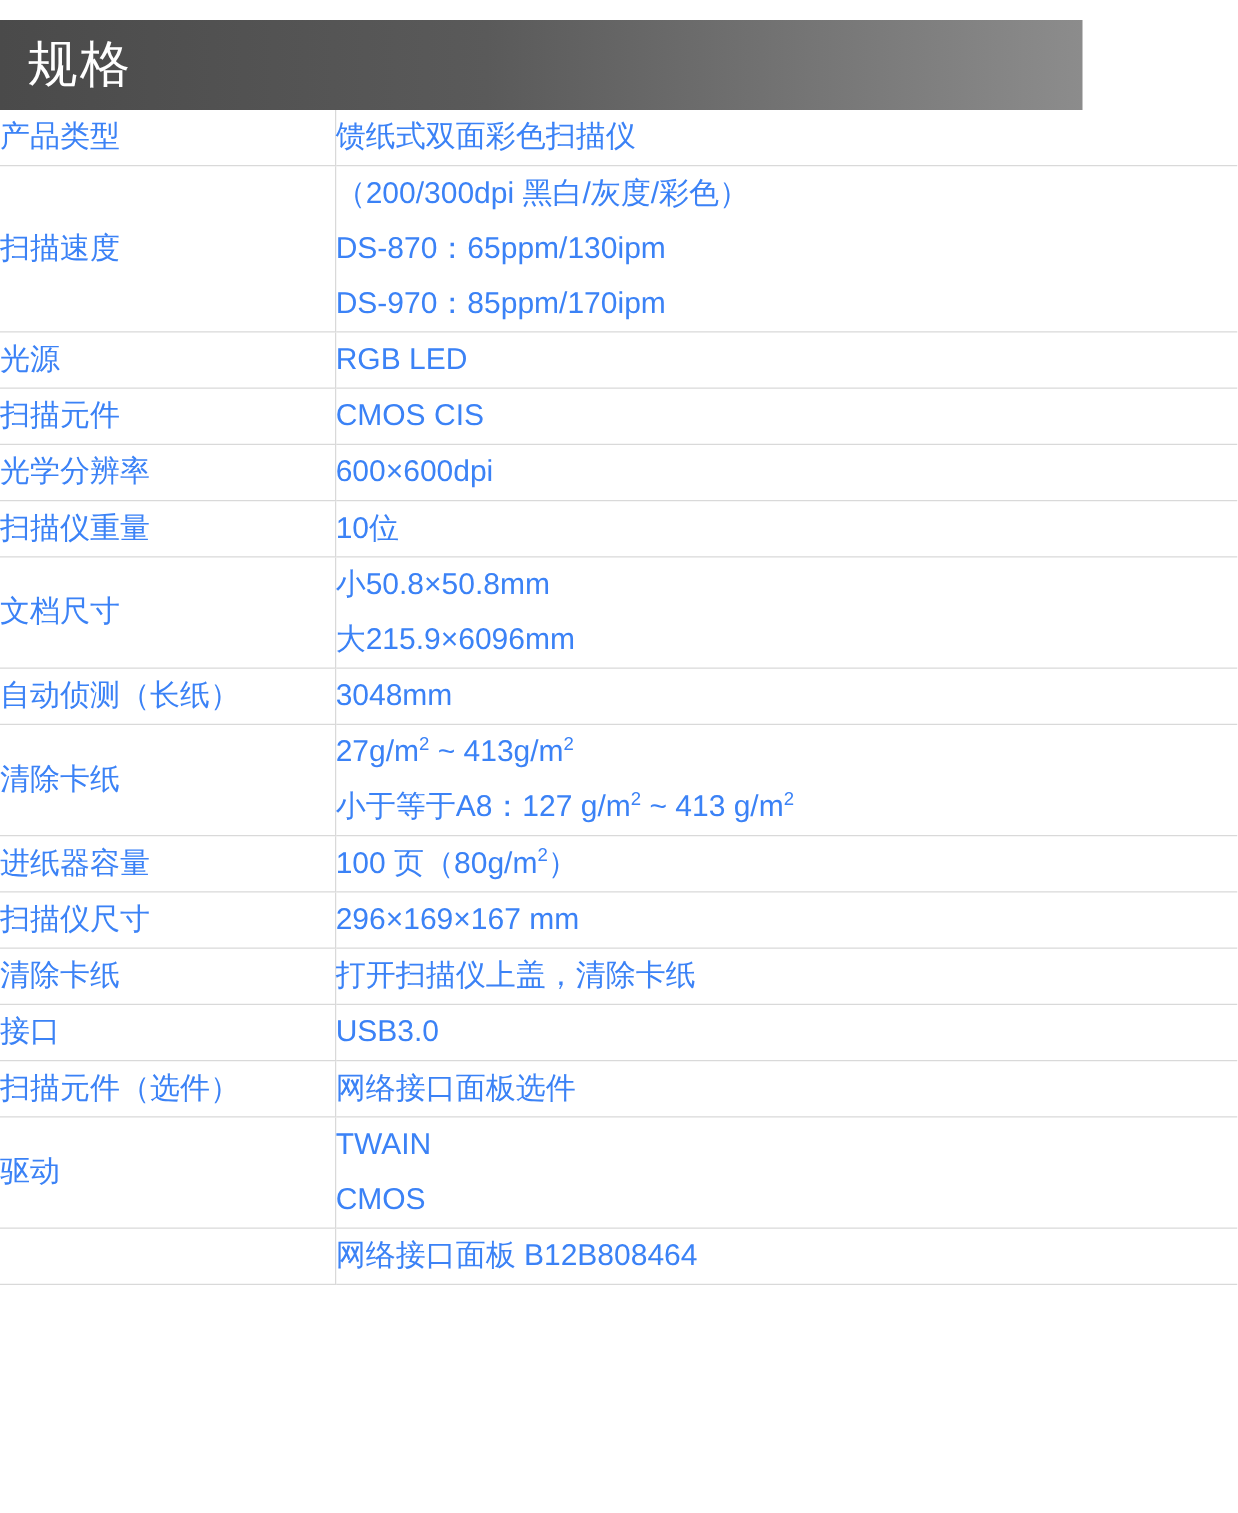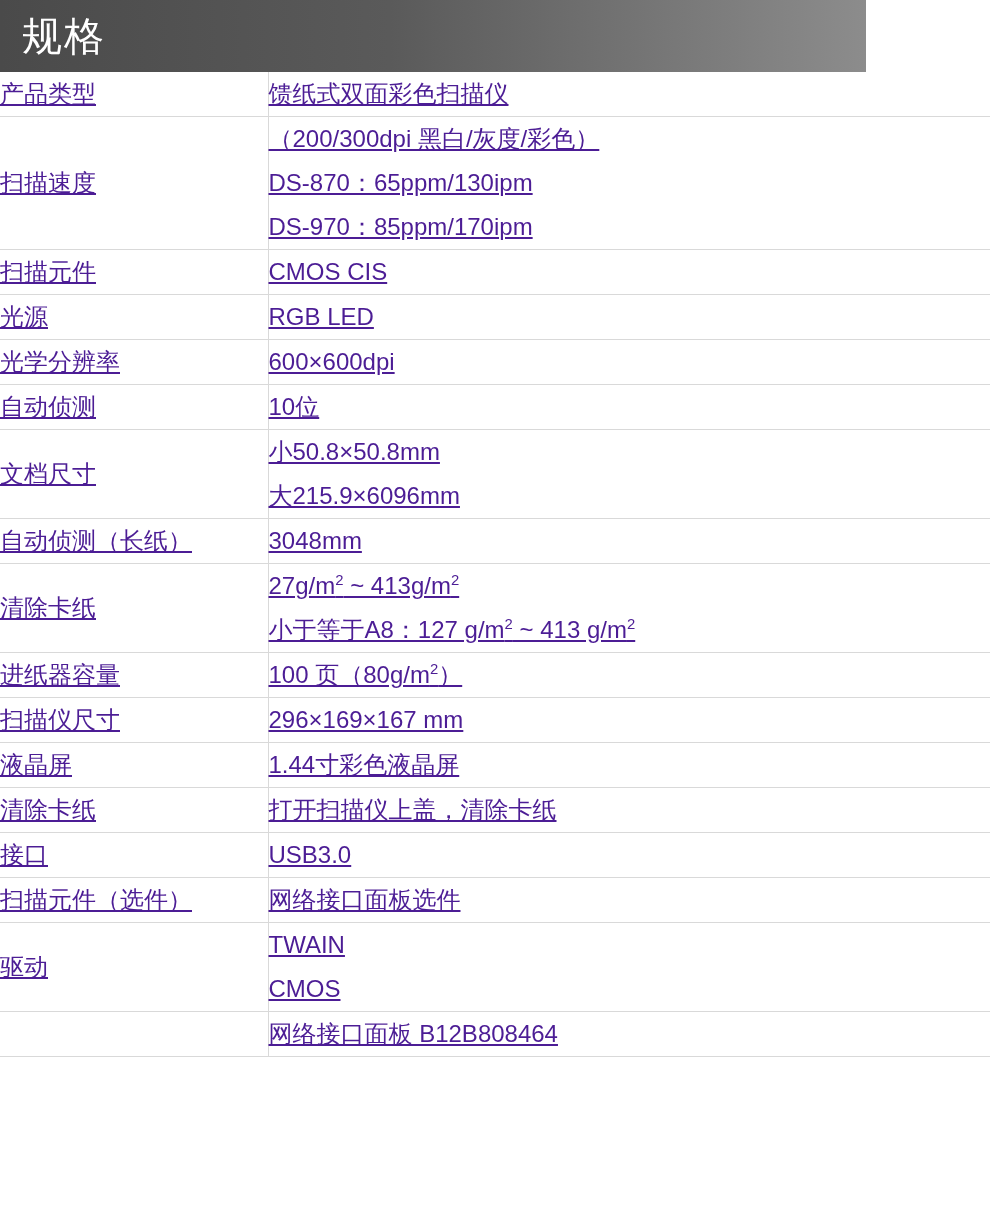--- a/index.html
+++ b/index.html
@@ -10,20 +10,21 @@
   body {
     width: 990px;
     height: 1210px;
     overflow: hidden;
     font-family: "Liberation Sans", "DejaVu Sans", sans-serif;
     color: #3c3c3c;
   }
   .spec-wrap {
     width: 866px;
     box-sizing: border-box;
+    margin-top: 16px;
   }
   .spec-header {
     height: 72px;
     background: linear-gradient(to right, #4a4a4a 0%, #5a5a5a 45%, #8c8c8c 100%);
     color: #ffffff;
     display: flex;
     align-items: center;
     padding-left: 22px;
     box-sizing: border-box;
   }
@@ -37,23 +38,22 @@
     width: 990px;
     border-collapse: collapse;
     table-layout: fixed;
   }
   table.spec-table tr {
     border-bottom: 1px solid #d9d9d9;
   }
   table.spec-table td {
     vertical-align: middle;
     font-size: 24px;
-    color: #4c1d95;
+    color: #3b82f6;
     padding: 0;
-    text-decoration: underline;
   }
   td.key {
     width: 268px;
     border-right: 1px solid #d9d9d9;
     padding: 9px 0 9px 22px;
     box-sizing: border-box;
     line-height: 1.5;
   }
   td.val {
     padding: 9px 0 9px 26px;
@@ -90,39 +90,39 @@
         </tr>
         <tr>
           <td class="key">扫描速度</td>
           <td class="val">
             <span class="line">（200/300dpi 黑白/灰度/彩色）</span>
             <span class="line">DS-870：65ppm/130ipm</span>
             <span class="line">DS-970：85ppm/170ipm</span>
           </td>
         </tr>
         <tr>
+          <td class="key">光源</td>
+          <td class="val">
+            <span class="line">RGB LED</span>
+          </td>
+        </tr>
+        <tr>
           <td class="key">扫描元件</td>
           <td class="val">
             <span class="line">CMOS CIS</span>
-          </td>
-        </tr>
-        <tr>
-          <td class="key">光源</td>
-          <td class="val">
-            <span class="line">RGB LED</span>
           </td>
         </tr>
         <tr>
           <td class="key">光学分辨率</td>
           <td class="val">
             <span class="line">600×600dpi</span>
           </td>
         </tr>
         <tr>
-          <td class="key">自动侦测</td>
+          <td class="key">扫描仪重量</td>
           <td class="val">
             <span class="line">10位</span>
           </td>
         </tr>
         <tr>
           <td class="key">文档尺寸</td>
           <td class="val">
             <span class="line">小50.8×50.8mm</span>
             <span class="line">大215.9×6096mm</span>
           </td>
@@ -143,26 +143,20 @@
         <tr>
           <td class="key">进纸器容量</td>
           <td class="val">
             <span class="line">100 页（80g/m<sup class="u">2</sup>）</span>
           </td>
         </tr>
         <tr>
           <td class="key">扫描仪尺寸</td>
           <td class="val">
             <span class="line">296×169×167 mm</span>
-          </td>
-        </tr>
-        <tr>
-          <td class="key">液晶屏</td>
-          <td class="val">
-            <span class="line">1.44寸彩色液晶屏</span>
           </td>
         </tr>
         <tr>
           <td class="key">清除卡纸</td>
           <td class="val">
             <span class="line">打开扫描仪上盖，清除卡纸</span>
           </td>
         </tr>
         <tr>
           <td class="key">接口</td>

